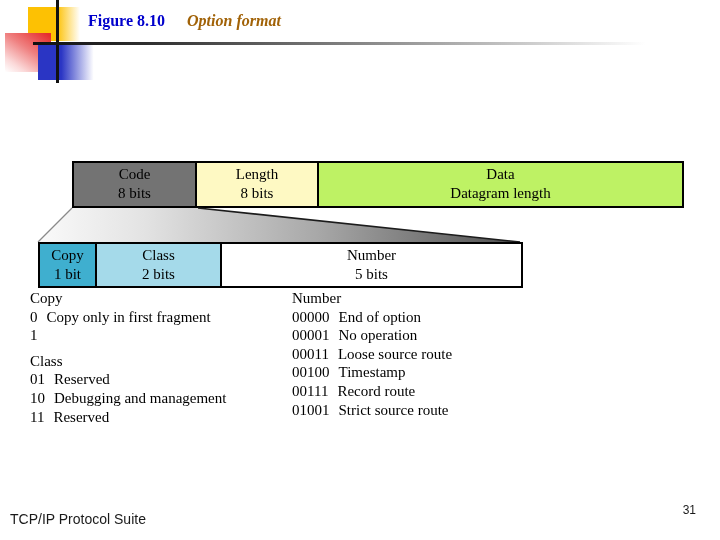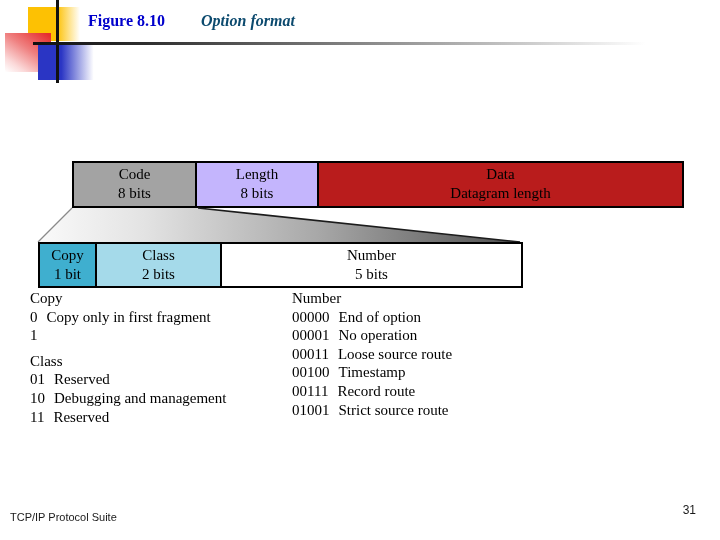--- a/index.html
+++ b/index.html
@@ -14,66 +14,66 @@
   .sq-red{left:5px;top:33px;width:46px;height:39px;
     background:linear-gradient(215deg,#e62e2e 5%,#ef8080 45%,#fbdada 80%,rgba(255,255,255,0) 100%);}
   .sq-blue{left:38px;top:42px;width:58px;height:38px;
     background:linear-gradient(to right,#2a35c4 0%,#2a35c4 40%,rgba(255,255,255,0) 96%);}
   .vline{position:absolute;left:56px;top:0;width:3px;height:83px;background:#111;}
   .hrule{position:absolute;left:33px;top:42px;width:625px;height:3px;
     background:linear-gradient(to right,#101010 0%,#2e2e2e 18%,#808080 50%,#c8c8c8 78%,#ffffff 98%);}
   
   .title{position:absolute;left:88px;top:12px;font-size:16px;white-space:nowrap;}
   .fig-label{font-weight:bold;color:#0000cc;text-align:center;}
-  .fig-caption{font-weight:bold;font-style:italic;color:#0c4a6e;margin-left:36px;}
+  .fig-caption{font-weight:bold;font-style:italic;color:#a16207;margin-left:22px;}
   
   .bitrow{position:absolute;display:flex;border:2px solid #000;box-sizing:border-box;background:#fff;}
   .row1{left:72px;top:161px;width:612px;height:47px;}
   .row2{left:38px;top:242px;width:485px;height:46px;}
   .cell{box-sizing:border-box;text-align:center;font-size:15px;line-height:19px;padding-top:2px;}
   .cell + .cell{border-left:2px solid #000;}
   .row1 .c0{width:121px;} .row1 .c1{width:122px;} .row1 .c2{flex:1;}
   .row2 .c0{width:55px;}  .row2 .c1{width:125px;} .row2 .c2{flex:1;}
   .trap{position:absolute;left:0;top:0;pointer-events:none;}
   
   .legend-col{position:absolute;font-size:15px;}
   .legend-left{left:30px;top:289px;}
   .legend-right{left:292px;top:289px;}
   .lg-group{margin-bottom:7px;}
   .lg-line{display:flex;line-height:18.6px;white-space:nowrap;}
   .lg-code{margin-right:9px;}
   
   .footer-left{position:absolute;left:10px;top:511px;font-family:"Liberation Sans",sans-serif;
-    font-size:11px;color:#1a1a1a;}
+    font-size:14px;color:#1a1a1a;}
   .page-num{position:absolute;right:24px;top:503px;font-family:"Liberation Sans",sans-serif;
     font-size:12px;color:#1a1a1a;}
 </style>
 </head>
 <body>
 
 <div class="sq sq-yellow"></div>
 <div class="sq sq-red"></div>
 <div class="sq sq-blue"></div>
 <div class="vline"></div>
 <div class="hrule"></div>
 
 <div class="title">
   <span class="fig-label">Figure 8.10</span><span class="fig-caption">Option format</span>
 </div>
 
 <div class="bitrow row1">
-  <div class="cell c0" style="background-color: #a3a3a3;">
+  <div class="cell c0" style="background-color: #737373;">
     <div>Code</div>
     <div>8 bits</div>
   </div>
-  <div class="cell c1" style="background-color: #c4b5fd;">
+  <div class="cell c1" style="background-color: #fef9c3;">
     <div>Length</div>
     <div>8 bits</div>
   </div>
-  <div class="cell c2" style="background-color: #b91c1c;">
+  <div class="cell c2" style="background-color: #bef264;">
     <div>Data</div>
     <div>Datagram length</div>
   </div>
 </div>
 
 <svg class="trap" width="720" height="540" aria-hidden="true">
   <defs>
     <linearGradient id="trapgrad" x1="0" y1="0" x2="1" y2="0">
       <stop offset="0%" stop-color="#fafafa"></stop>
       <stop offset="22%" stop-color="#e3e3e3"></stop>

